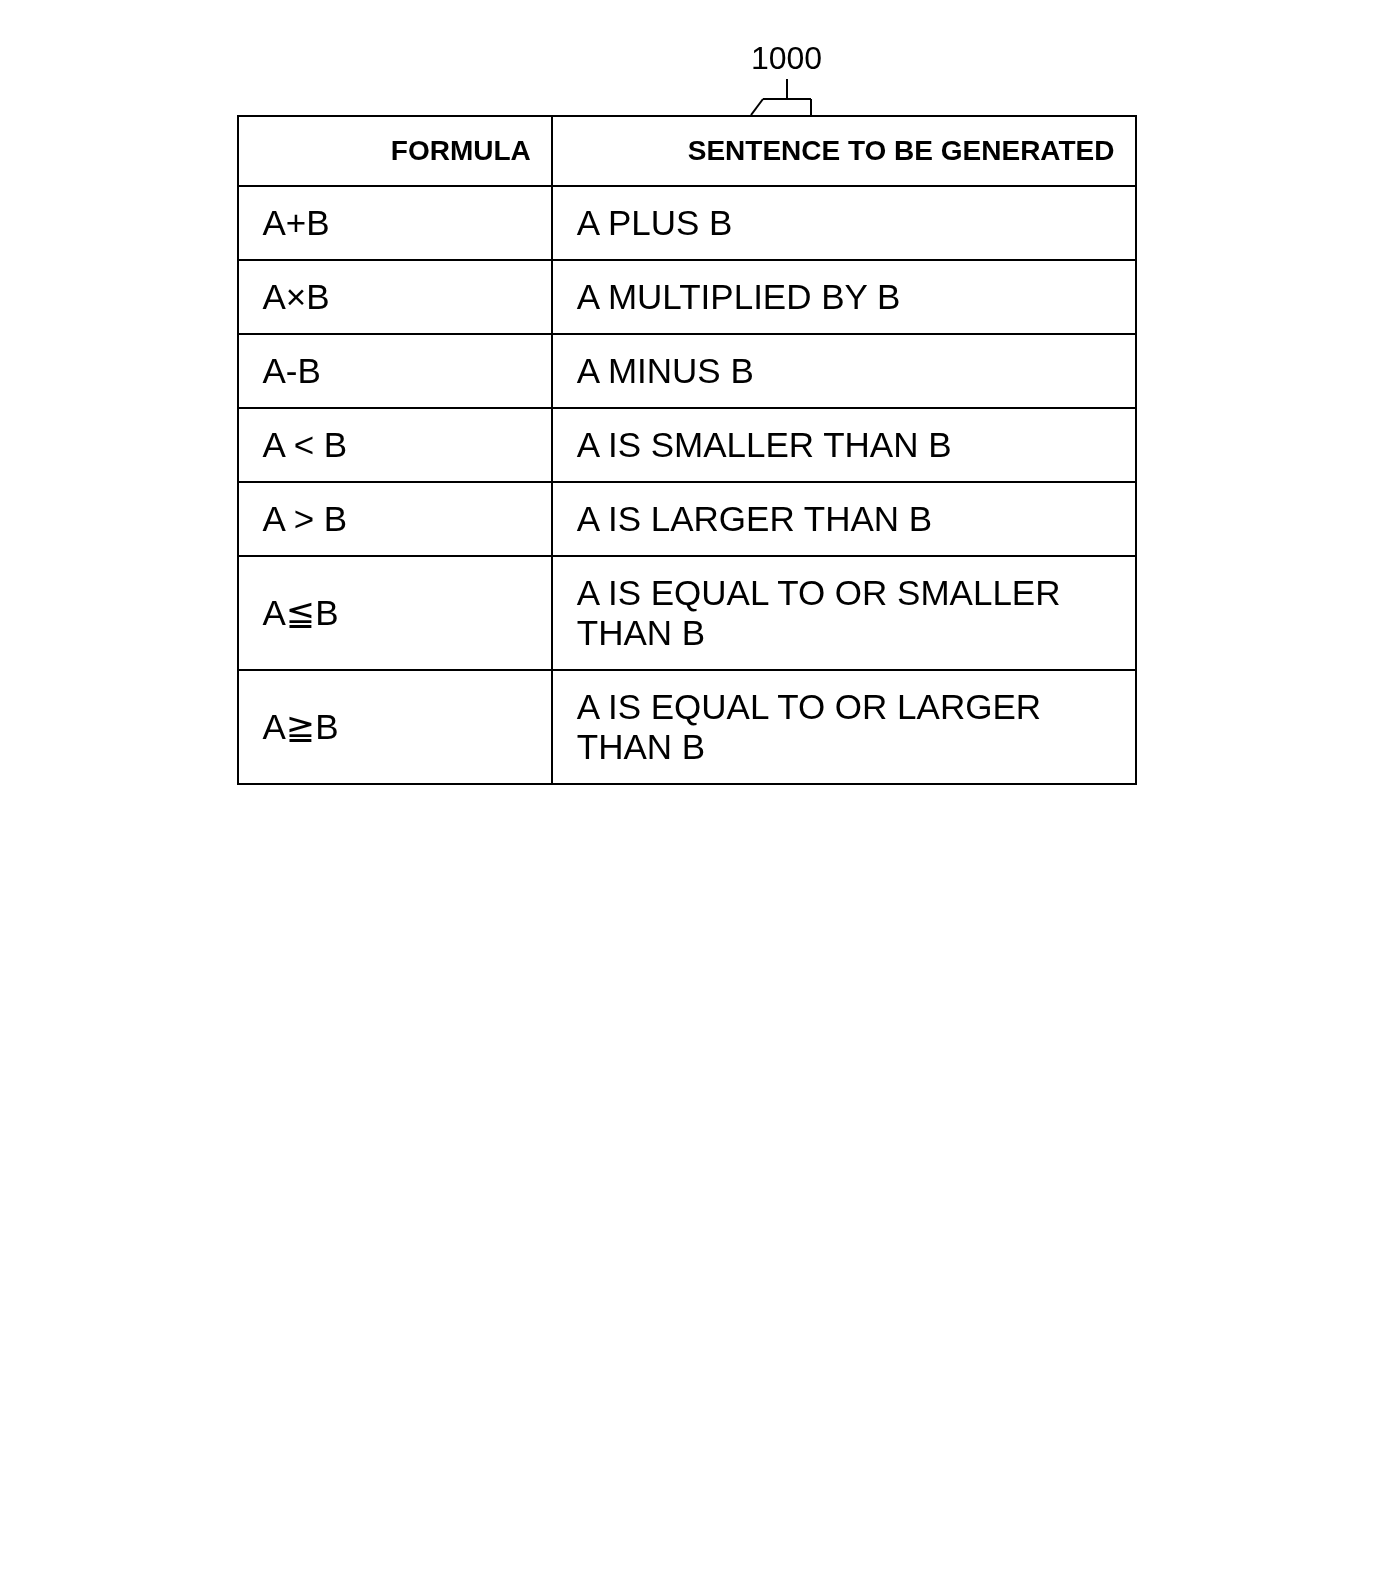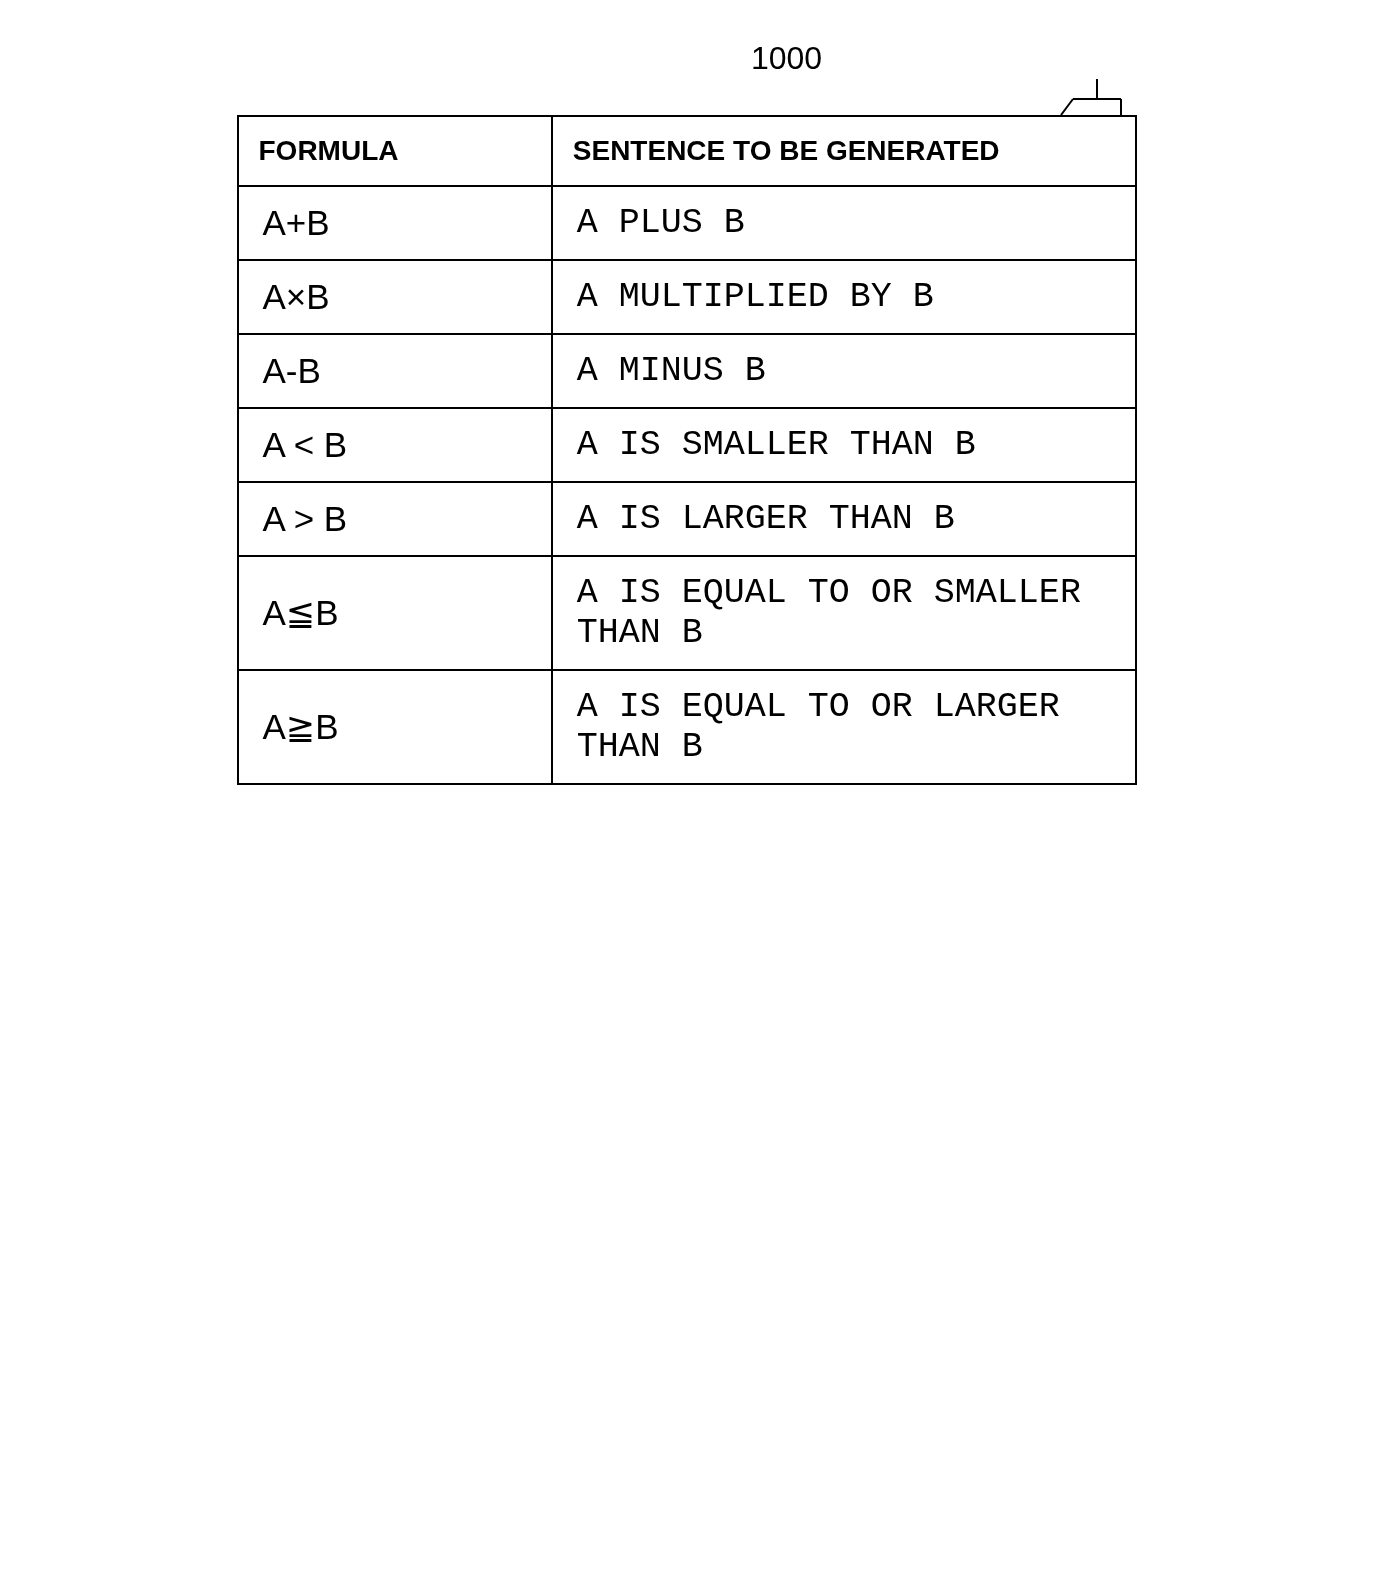--- a/index.html
+++ b/index.html
@@ -21,21 +21,21 @@
     .page-container {
       display: flex;
       flex-direction: column;
       align-items: center;
       width: 900px;
     }
 
     .diagram-label-area {
       display: flex;
       flex-direction: column;
-      align-items: flex-end;
+      align-items: center;
       margin-bottom: 0;
       position: relative;
       width: 100%;
     }
 
     .diagram-number {
       font-size: 32px;
       font-weight: normal;
       color: #000;
       margin-bottom: 2px;
@@ -49,21 +49,21 @@
 
     table {
       width: 100%;
       border-collapse: collapse;
       border: 2px solid #000;
     }
 
     thead tr th {
       border: 2px solid #000;
       padding: 18px 20px;
-      text-align: left;
+      text-align: right;
       font-size: 28px;
       font-weight: bold;
       color: #000;
       vertical-align: middle;
     }
 
     tbody tr td {
       border: 2px solid #000;
       padding: 16px 24px;
       font-size: 35px;
@@ -73,21 +73,20 @@
     }
 
     tbody tr td:first-child {
       text-align: left;
       width: 35%;
     }
 
     tbody tr td:last-child {
       text-align: left;
       width: 65%;
-      font-family: Liberation Mono, monospace;
     }
 
     
     .bracket-svg {
       display: block;
       margin-left: 200px;
     }
   </style>
 </head>
 <body>

